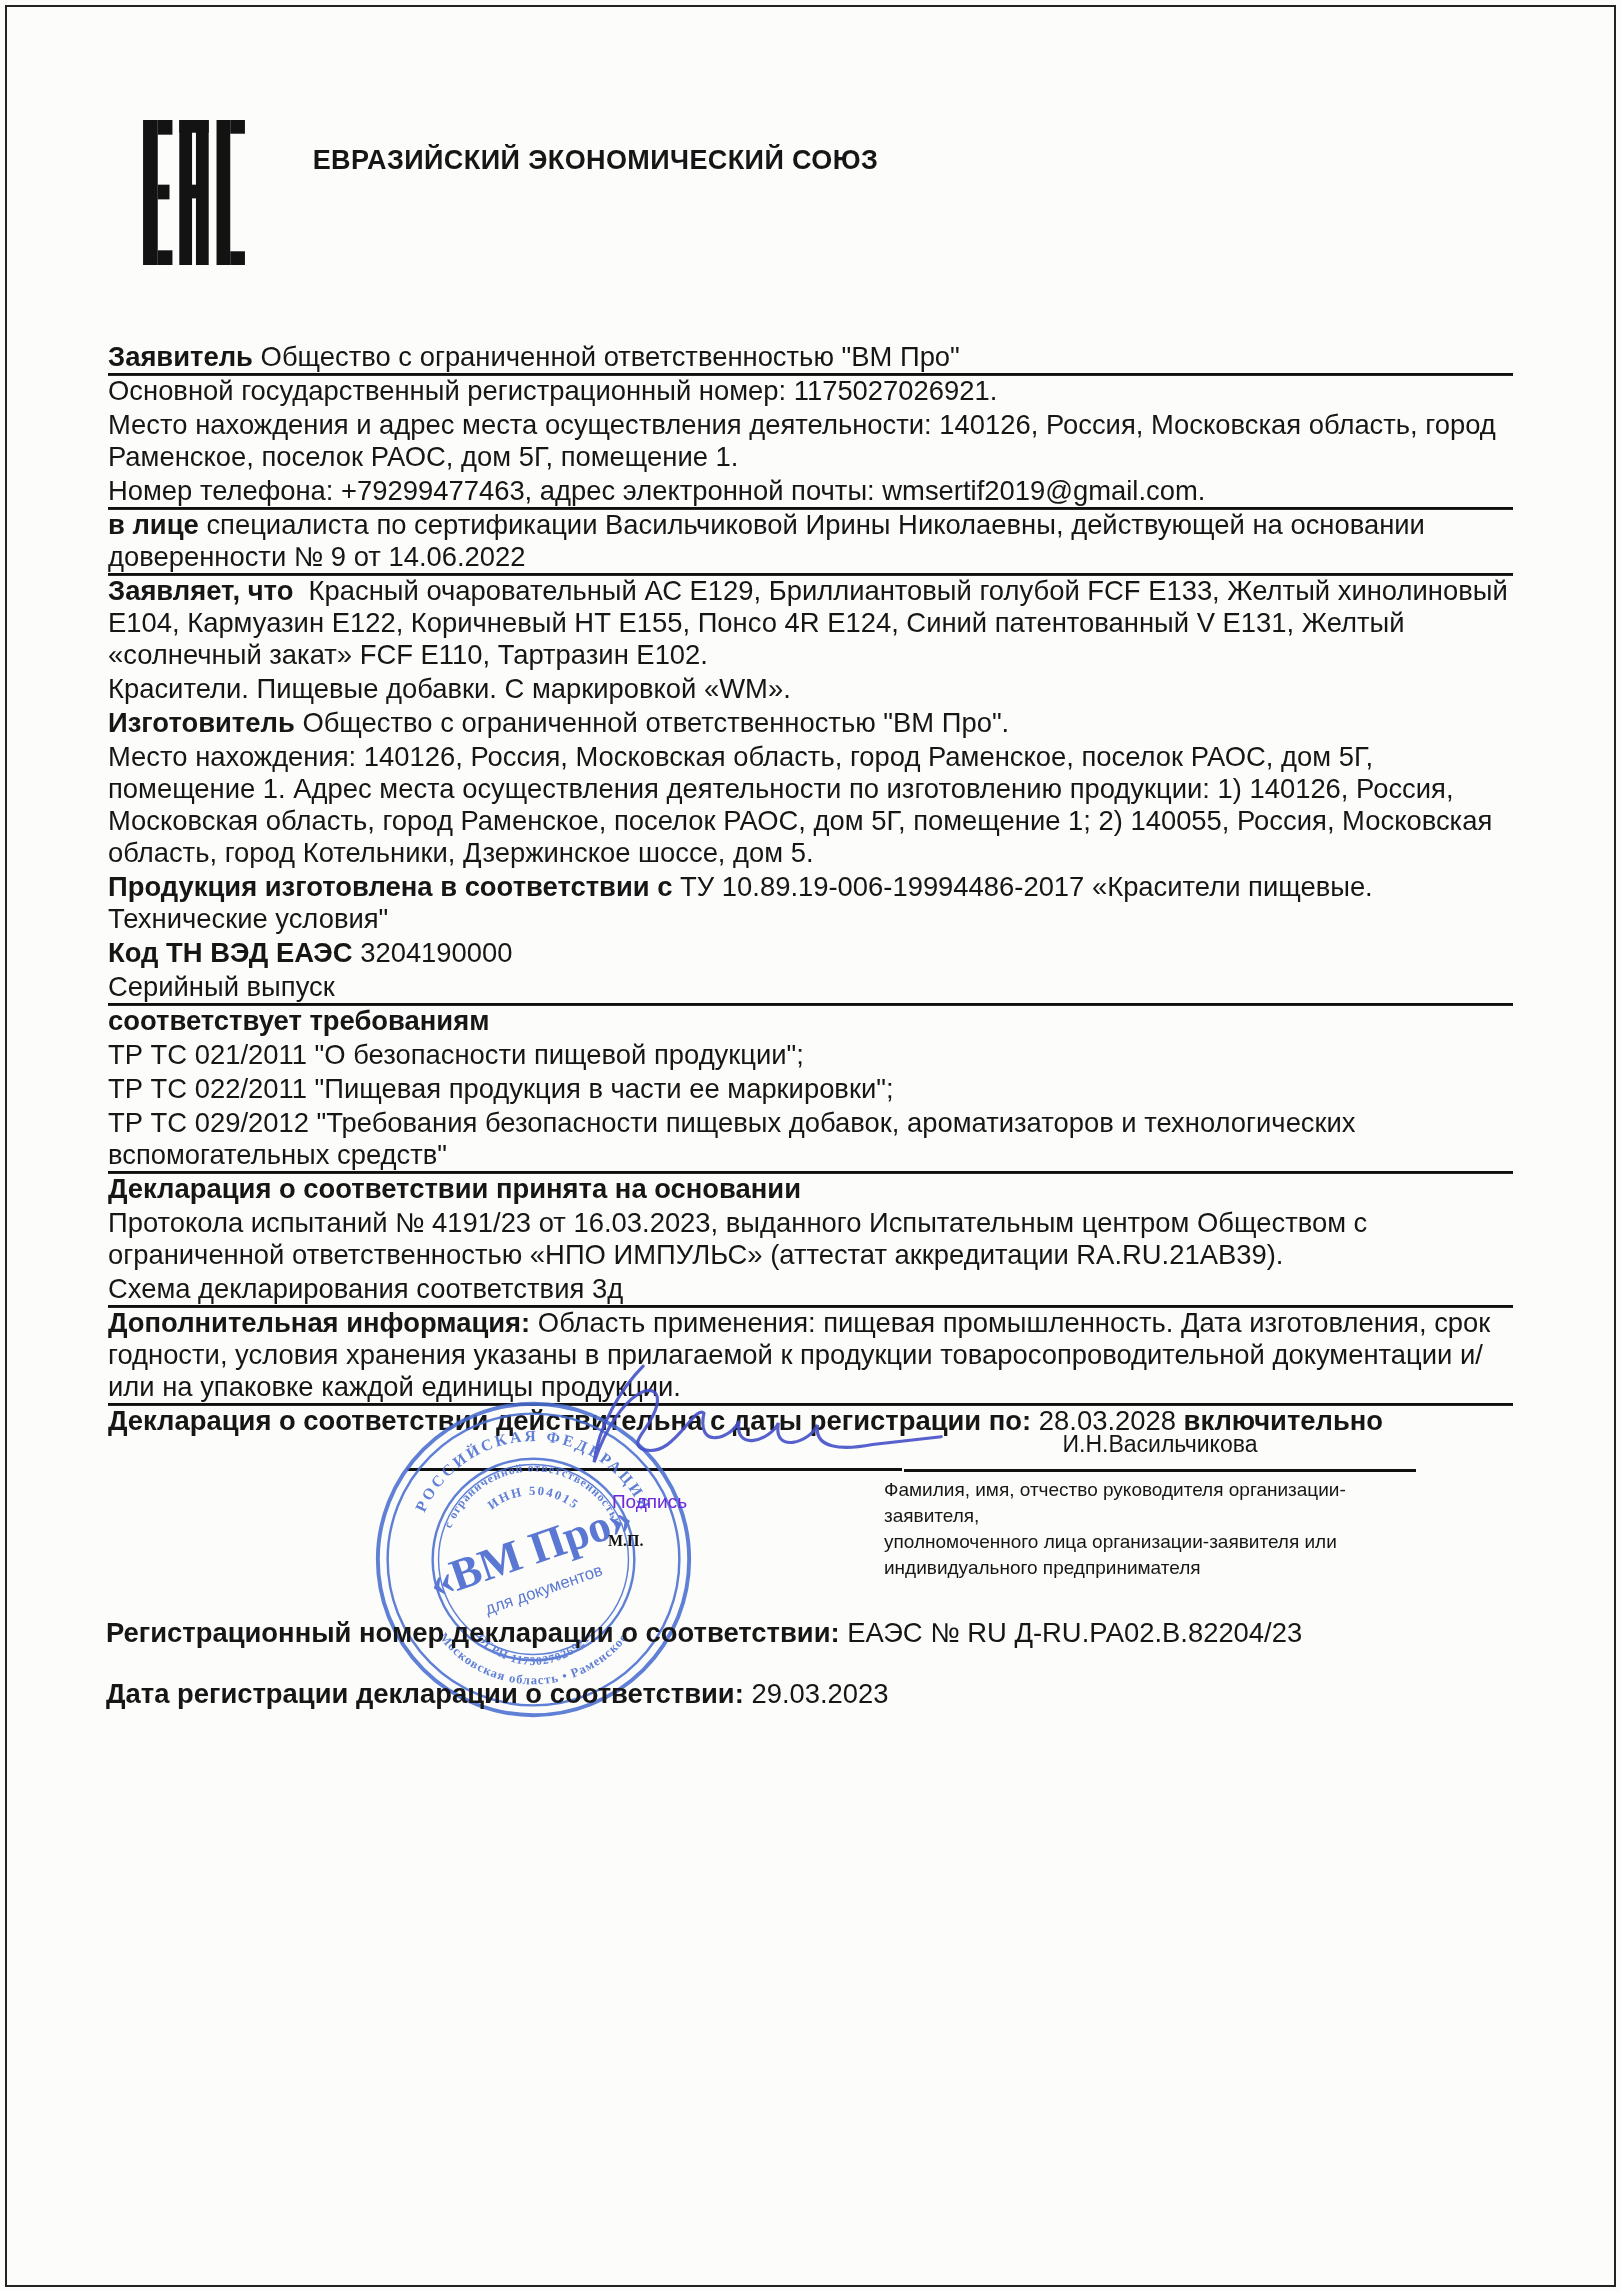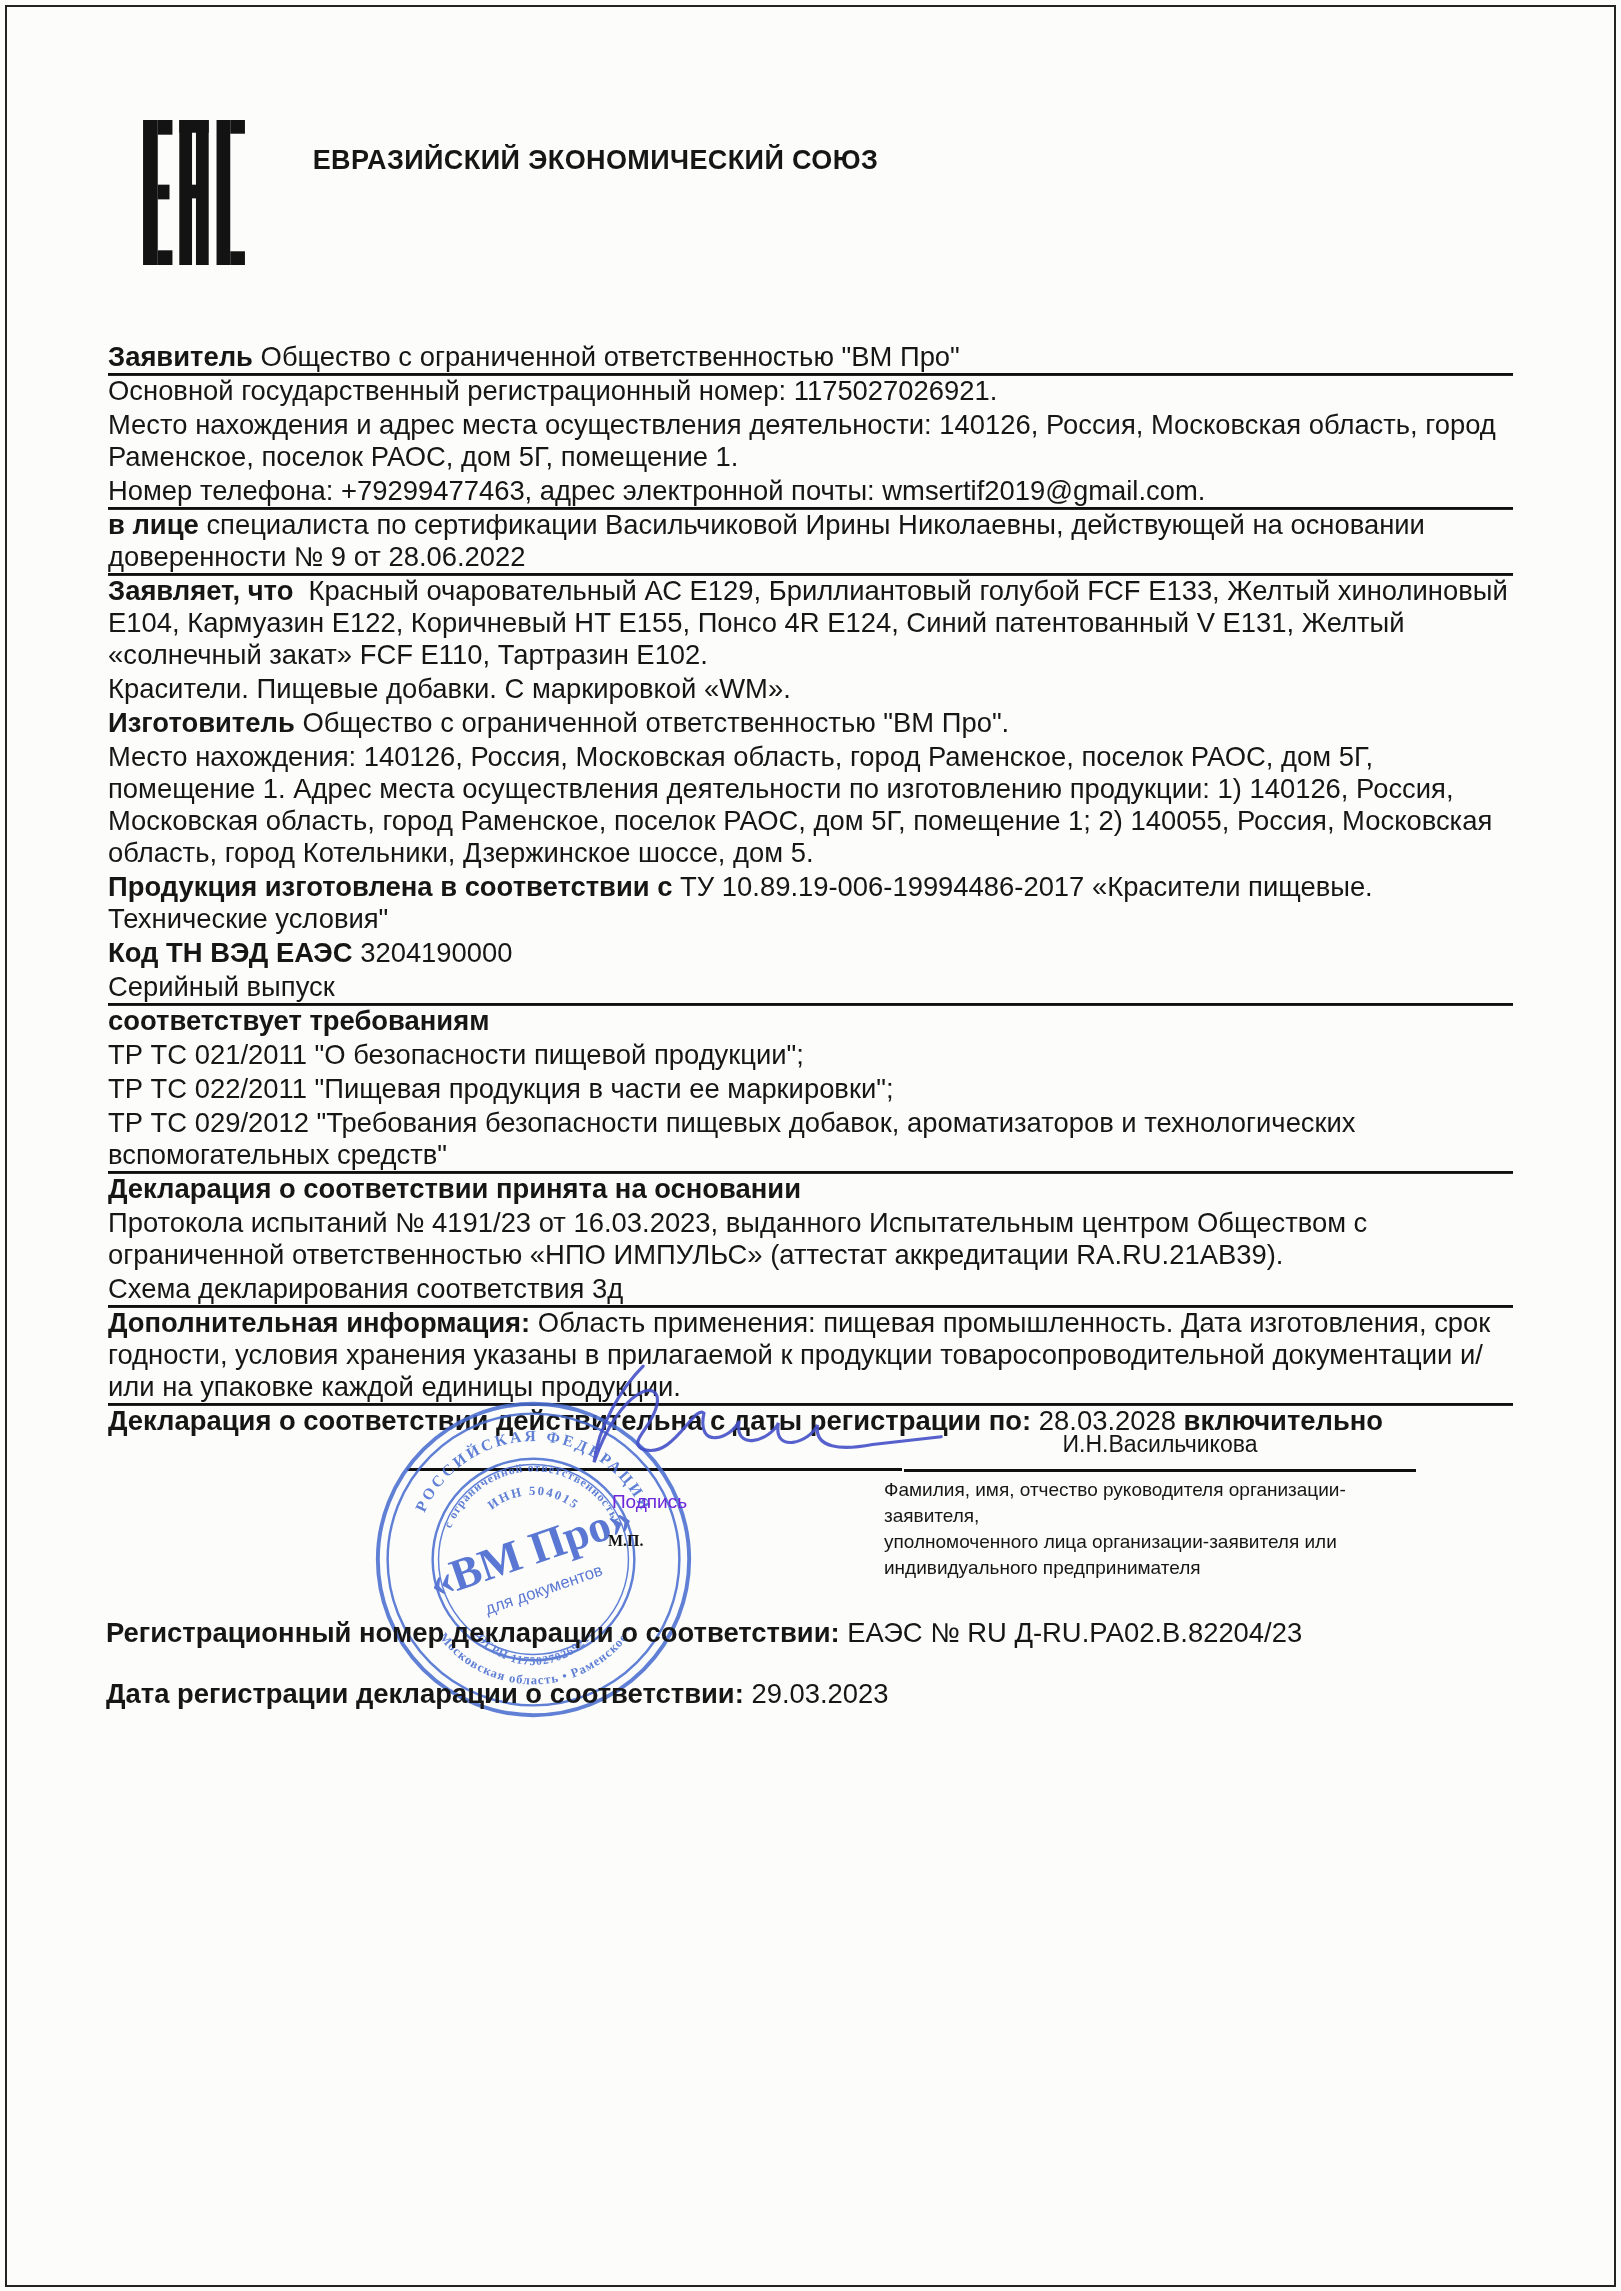--- a/index.html
+++ b/index.html
@@ -58,21 +58,21 @@
 
   <div class="title">
     <div>ЕВРАЗИЙСКИЙ ЭКОНОМИЧЕСКИЙ СОЮЗ</div>
   </div>
 
   <div class="doc-body">
     <p class="rule"><b>Заявитель</b> <span>Общество с ограниченной ответственностью "ВМ Про"</span></p>
     <p>Основной государственный регистрационный номер: 1175027026921.</p>
     <p>Место нахождения и адрес места осуществления деятельности: 140126, Россия, Московская область, город Раменское, поселок  РАОС, дом 5Г, помещение 1.</p>
     <p class="rule">Номер телефона: +79299477463, адрес электронной почты: wmsertif2019@gmail.com.</p>
-    <p class="rule"><b>в лице</b> <span>специалиста по сертификации Васильчиковой Ирины Николаевны, действующей на основании доверенности № 9 от  28.06.2022</span></p>
+    <p class="rule"><b>в лице</b> <span>специалиста по сертификации Васильчиковой Ирины Николаевны, действующей на основании доверенности № 9 от  14.06.2022</span></p>
     <p><b>Заявляет, что</b>&nbsp; <span>Красный очаровательный АС Е129, Бриллиантовый голубой FCF Е133, Желтый хинолиновый Е104, Кармуазин Е122, Коричневый НТ Е155, Понсо 4R Е124, Синий патентованный V Е131, Желтый «солнечный закат» FCF Е110, Тартразин Е102.</span></p>
     <p>Красители. Пищевые добавки. С маркировкой «WM».</p>
     <p><b>Изготовитель</b> <span>Общество с ограниченной ответственностью "ВМ Про".</span></p>
     <p>Место нахождения: 140126, Россия, Московская область, город Раменское, поселок  РАОС, дом 5Г, помещение 1. Адрес места осуществления деятельности по изготовлению продукции: 1) 140126, Россия, Московская область, город Раменское, поселок  РАОС, дом 5Г, помещение 1; 2) 140055, Россия, Московская область, город Котельники, Дзержинское шоссе, дом 5.</p>
     <p><b>Продукция изготовлена в соответствии с</b> <span>ТУ 10.89.19-006-19994486-2017 «Красители пищевые. Технические условия"</span></p>
     <p><b>Код ТН ВЭД ЕАЭС</b> <span>3204190000</span></p>
     <p class="rule">Серийный выпуск</p>
     <p><b>соответствует требованиям</b></p>
     <p>ТР ТС 021/2011 "О безопасности пищевой продукции";</p>
     <p>ТР ТС 022/2011 "Пищевая продукция в части ее маркировки";</p>

